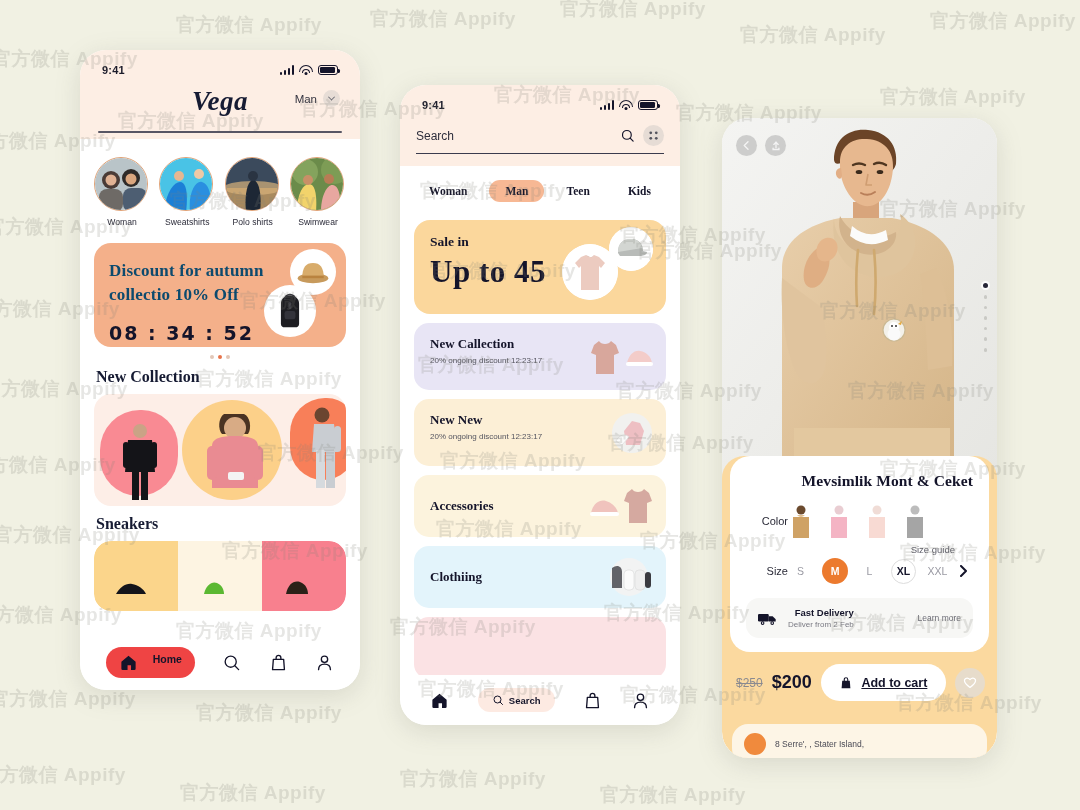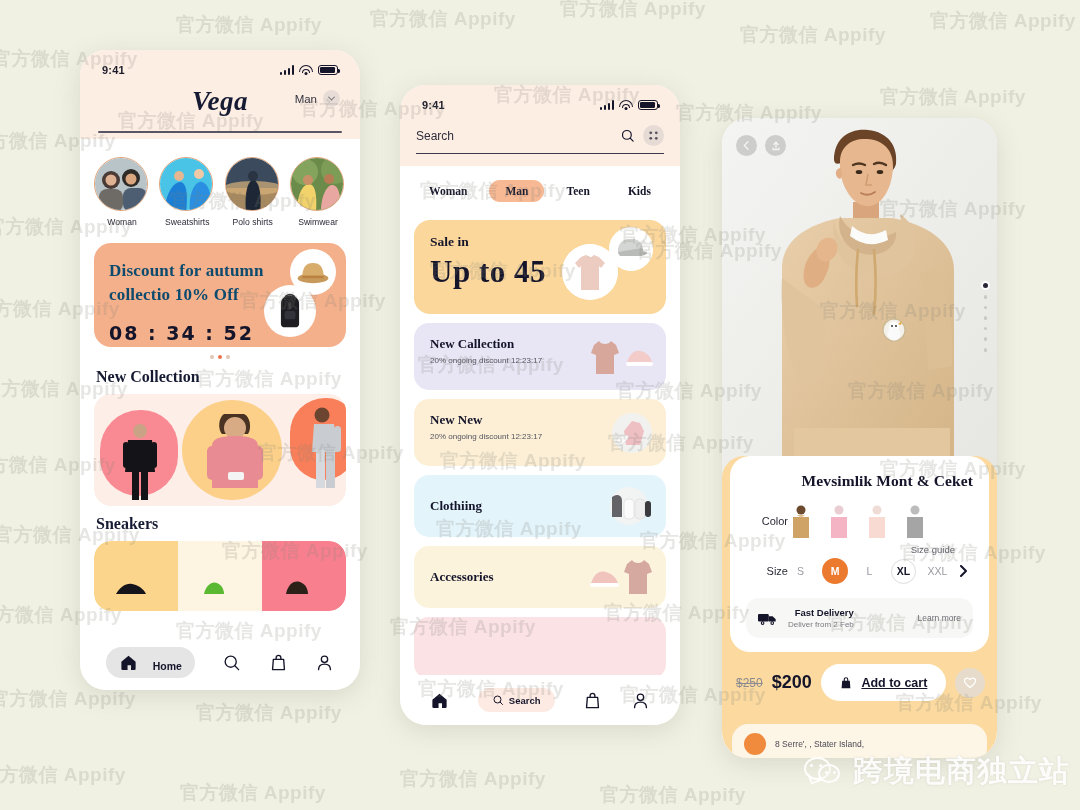--- a/index.html
+++ b/index.html
@@ -126,21 +126,21 @@
 
   .sneakers { margin: 0 14px; height: 70px; border-radius: 17px; overflow: hidden; display: flex; }
   .sn { flex: 1; position: relative; }
   .sn1 { background: #fbd58b; border-radius: 17px 0 0 17px; }
   .sn2 { background: #fdf4e2; }
   .sn3 { background: #f8808e; border-radius: 0 17px 17px 0; }
 
   .tabbar { position: absolute; left: 0; right: 0; bottom: 0; height: 56px; background: #fff;
             display: flex; align-items: center; justify-content: space-around; padding: 0 12px;
             border-radius: 0 0 26px 26px; }
-  .tab-home { display: flex; align-items: flex-end; gap: 15px; background: #e5e5e5;
+  .tab-home { display: flex; align-items: flex-start; gap: 15px; background: #ef4444;
               padding: 6px 13px; border-radius: 18px; }
   .tab-home span { font-size: 10.5px; font-weight: 700; color: #14142a; }
   .ico { width: 19px; height: 19px; display: inline-block; }
 
   
   .p2-top { background: #fdeee4; padding-bottom: 12px; }
   .p2-search { display: flex; align-items: center; gap: 8px; margin: 10px 16px 0; padding-bottom: 7px;
                border-bottom: 1.5px solid #3b3b4d; }
   .p2-search .ph { flex: 1; font-size: 12px; color: #2e2e3c; }
   .p2-filter { width: 21px; height: 21px; border-radius: 50%; background: #e6dcd5;
@@ -493,42 +493,42 @@
       <div class="cc-s">20% ongoing discount 12:23:17</div>
       <div class="cc-img">
         <svg width="44" height="40" viewBox="0 0 44 40">
             <circle cx="22" cy="20" r="20" fill="#f1f1ef"></circle>
             <path d="M22 8 L30 10 L34 18 L30 32 H16 L14 18 Z" fill="#eebfc3"></path>
             <path d="M6 28 C9 22 15 20 19 24 L12 32 Z" fill="#fbfbfb" stroke="#ddd" stroke-width=".7"></path>
           </svg>
       </div>
     </div>
 
+    <div class="cat-card" style="background:#fcf3dd;height:62px">
+      <div class="cc-mid">Accessories</div>
+      <div class="cc-img">
+        <svg width="32" height="24" viewBox="0 0 32 24">
+            <path d="M3 19 C5 10 11 5 18 7 C25 9 29 14 30 19Z" fill="#f0c3bd"></path>
+            <rect x="2" y="18" width="29" height="4" rx="2" fill="#fff"></rect>
+          </svg>
+        <svg width="32" height="42" viewBox="0 0 32 42">
+            <path d="M10 4 L5 8 L2 16 L7 18 V38 H25 V18 L30 16 L27 8 L22 4 C20 8 12 8 10 4Z" fill="#d5a9a0"></path>
+          </svg>
+      </div>
+    </div>
+
     <div class="cat-card" style="background:#e3f4fb;height:62px">
       <div class="cc-mid">Clothiing</div>
       <div class="cc-img">
         <svg width="50" height="38" viewBox="0 0 50 38">
             <circle cx="25" cy="19" r="19" fill="#f2f3f3"></circle>
             <path d="M8 10 C13 6 18 8 18 14 L18 30 H8Z" fill="#636368"></path>
             <rect x="20" y="12" width="10" height="20" rx="4" fill="#fbfbfb" stroke="#ddd" stroke-width=".7"></rect>
             <rect x="31" y="12" width="10" height="20" rx="4" fill="#efefef" stroke="#ddd" stroke-width=".7"></rect>
             <rect x="41" y="14" width="6" height="16" rx="3" fill="#3a3a3f"></rect>
-          </svg>
-      </div>
-    </div>
-
-    <div class="cat-card" style="background:#fcf3dd;height:62px">
-      <div class="cc-mid">Accessories</div>
-      <div class="cc-img">
-        <svg width="32" height="24" viewBox="0 0 32 24">
-            <path d="M3 19 C5 10 11 5 18 7 C25 9 29 14 30 19Z" fill="#f0c3bd"></path>
-            <rect x="2" y="18" width="29" height="4" rx="2" fill="#fff"></rect>
-          </svg>
-        <svg width="32" height="42" viewBox="0 0 32 42">
-            <path d="M10 4 L5 8 L2 16 L7 18 V38 H25 V18 L30 16 L27 8 L22 4 C20 8 12 8 10 4Z" fill="#d5a9a0"></path>
           </svg>
       </div>
     </div>
 
     <div class="cat-card" style="background:#fbe2e4;height:62px;margin-top:9px">
       <div class="cc-mid"></div>
     </div>
 
     <div class="p2-tabbar">
       <svg class="ico" viewBox="0 0 24 24">
@@ -776,25 +776,14 @@
     <div class="wm" style="left:418px;top:676px">官方微信 Appify</div>
     <div class="wm" style="left:620px;top:682px">官方微信 Appify</div>
     <div class="wm" style="left:896px;top:690px">官方微信 Appify</div>
 
     <div class="wm" style="left:-20px;top:762px">官方微信 Appify</div>
     <div class="wm" style="left:180px;top:780px">官方微信 Appify</div>
     <div class="wm" style="left:400px;top:766px">官方微信 Appify</div>
     <div class="wm" style="left:600px;top:782px">官方微信 Appify</div>
   </div>
 
-  <div class="wm-brand">
-    <span class="wchat">
-      <span class="b1"></span>
-      <span class="b2"></span>
-      <span class="d" style="left:6px;top:9px"></span>
-      <span class="d" style="left:15px;top:9px"></span>
-      <span class="d" style="left:21px;top:16px"></span>
-      <span class="d" style="left:29px;top:16px"></span>
-    </span>
-    <span class="txt">跨境电商独立站</span>
-  </div>
 
 </div>
 
 </body></html>

